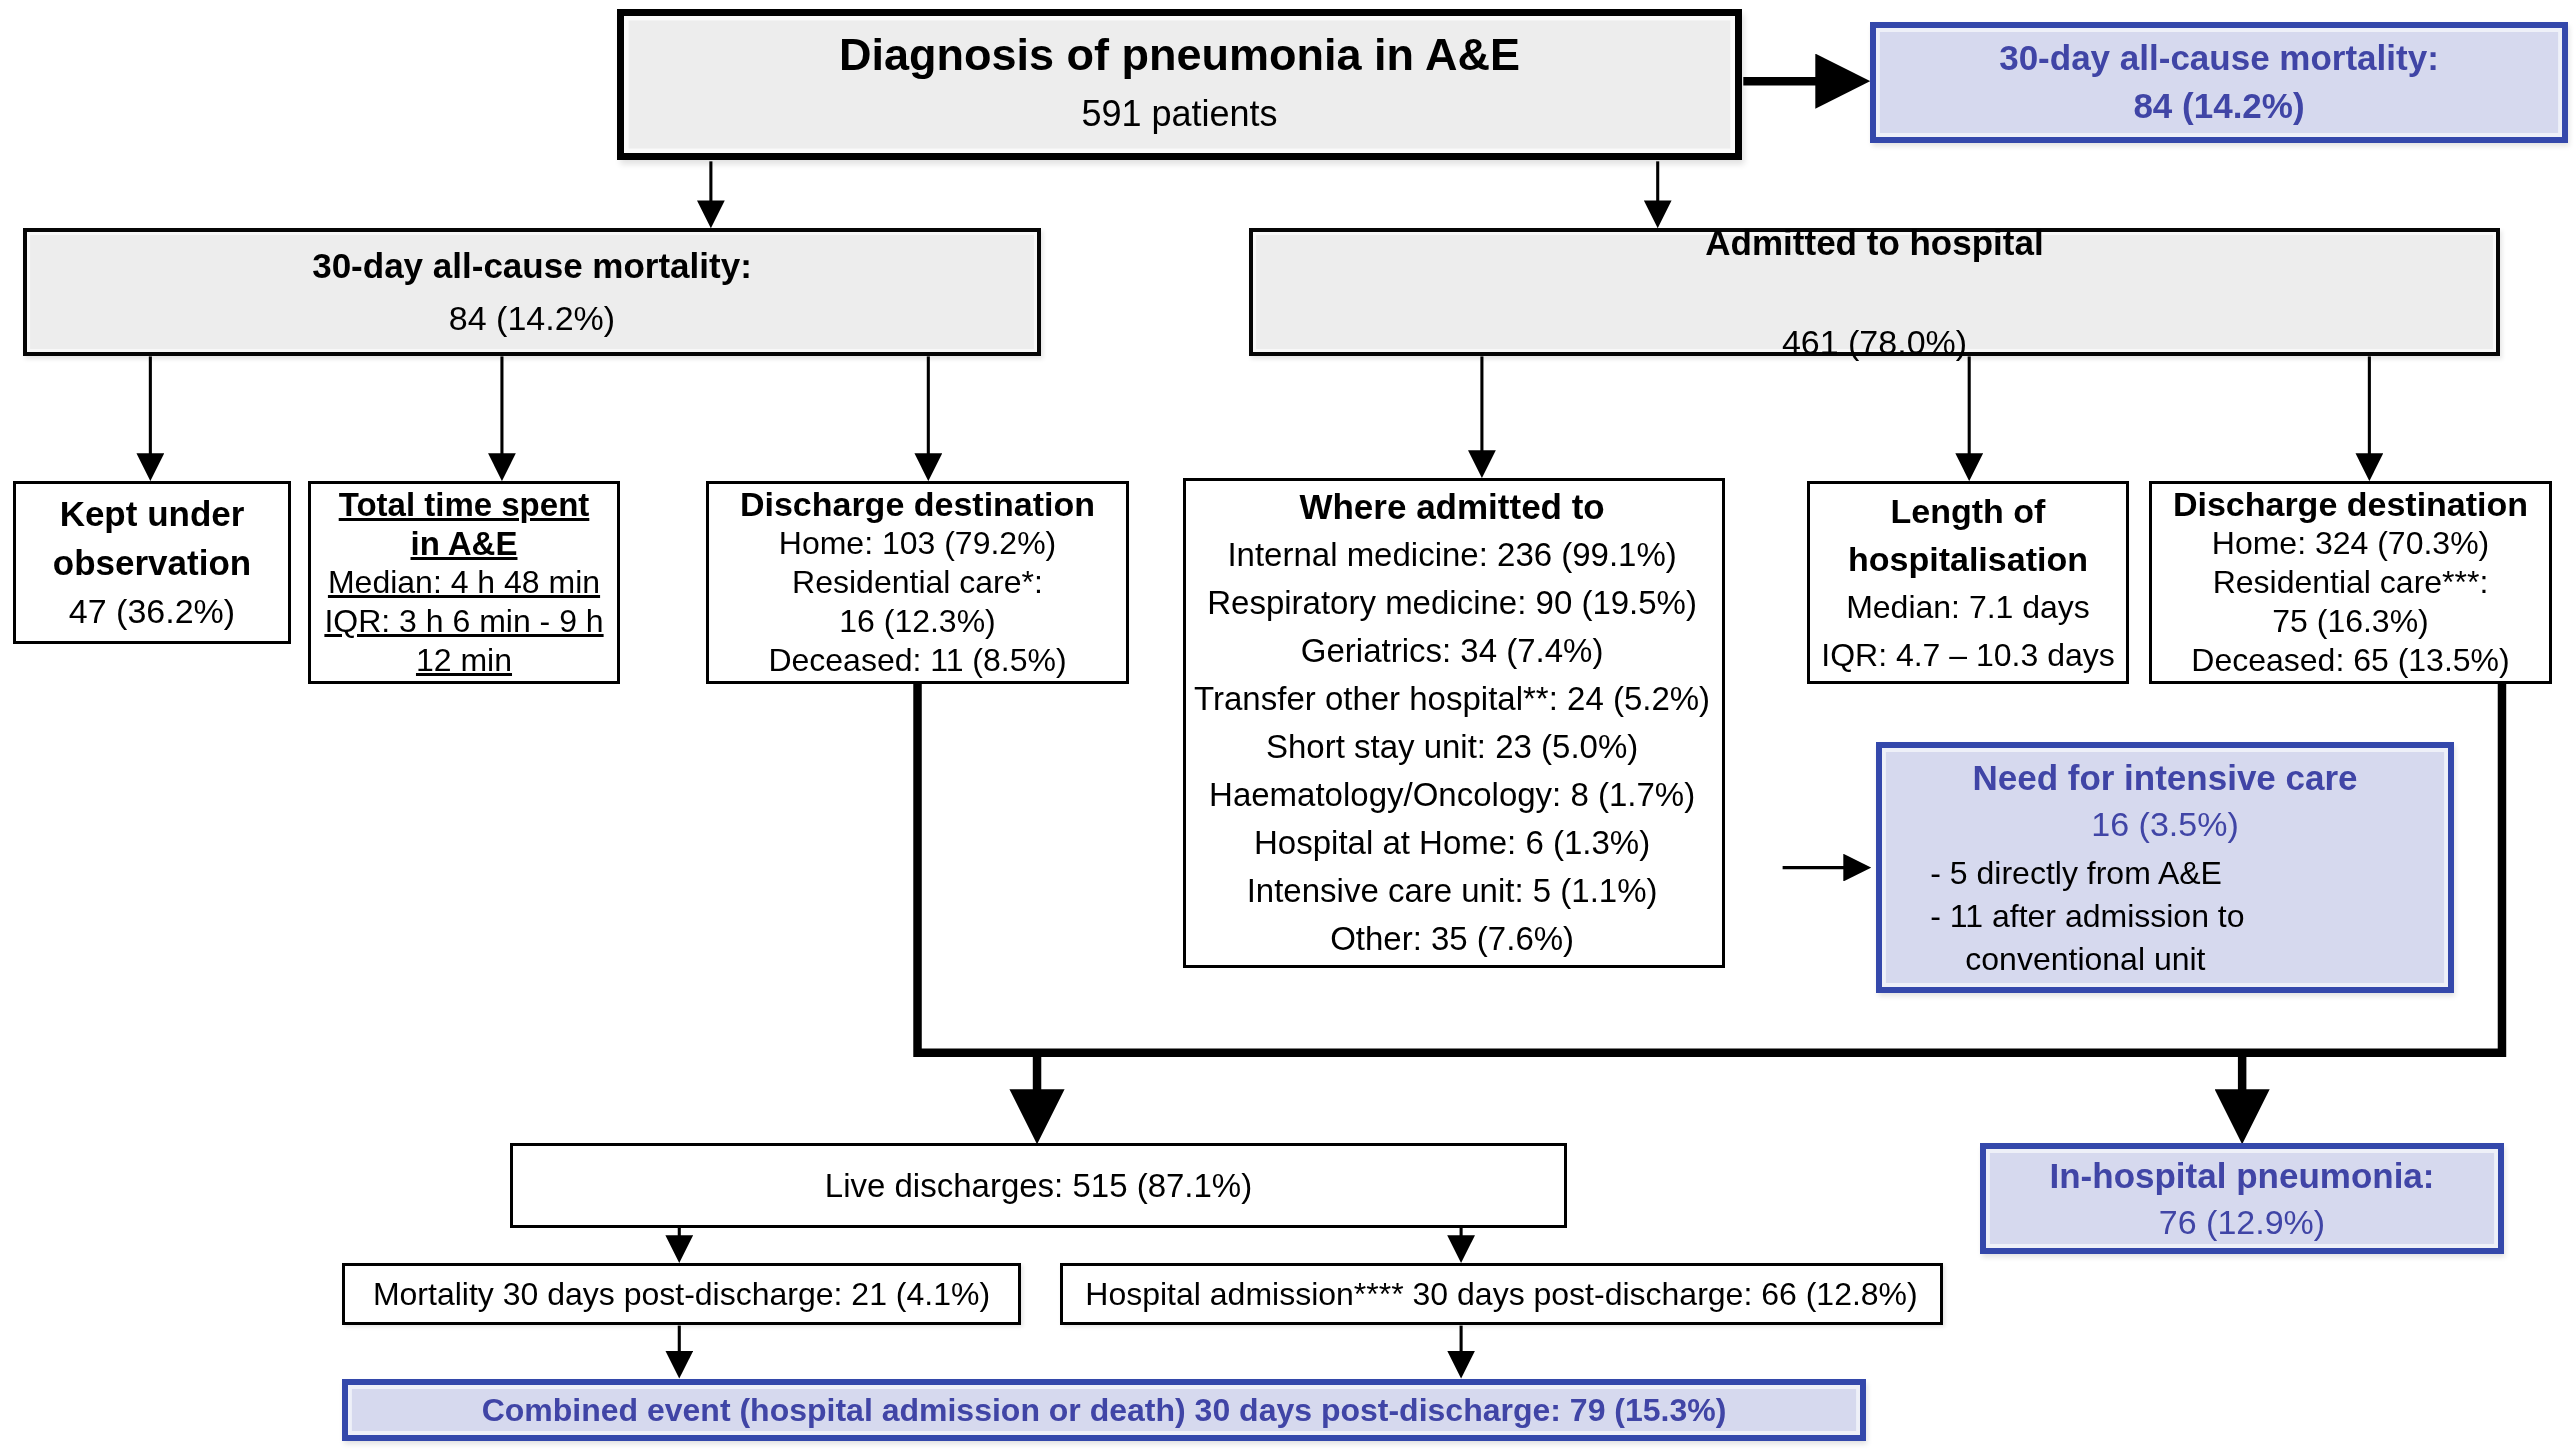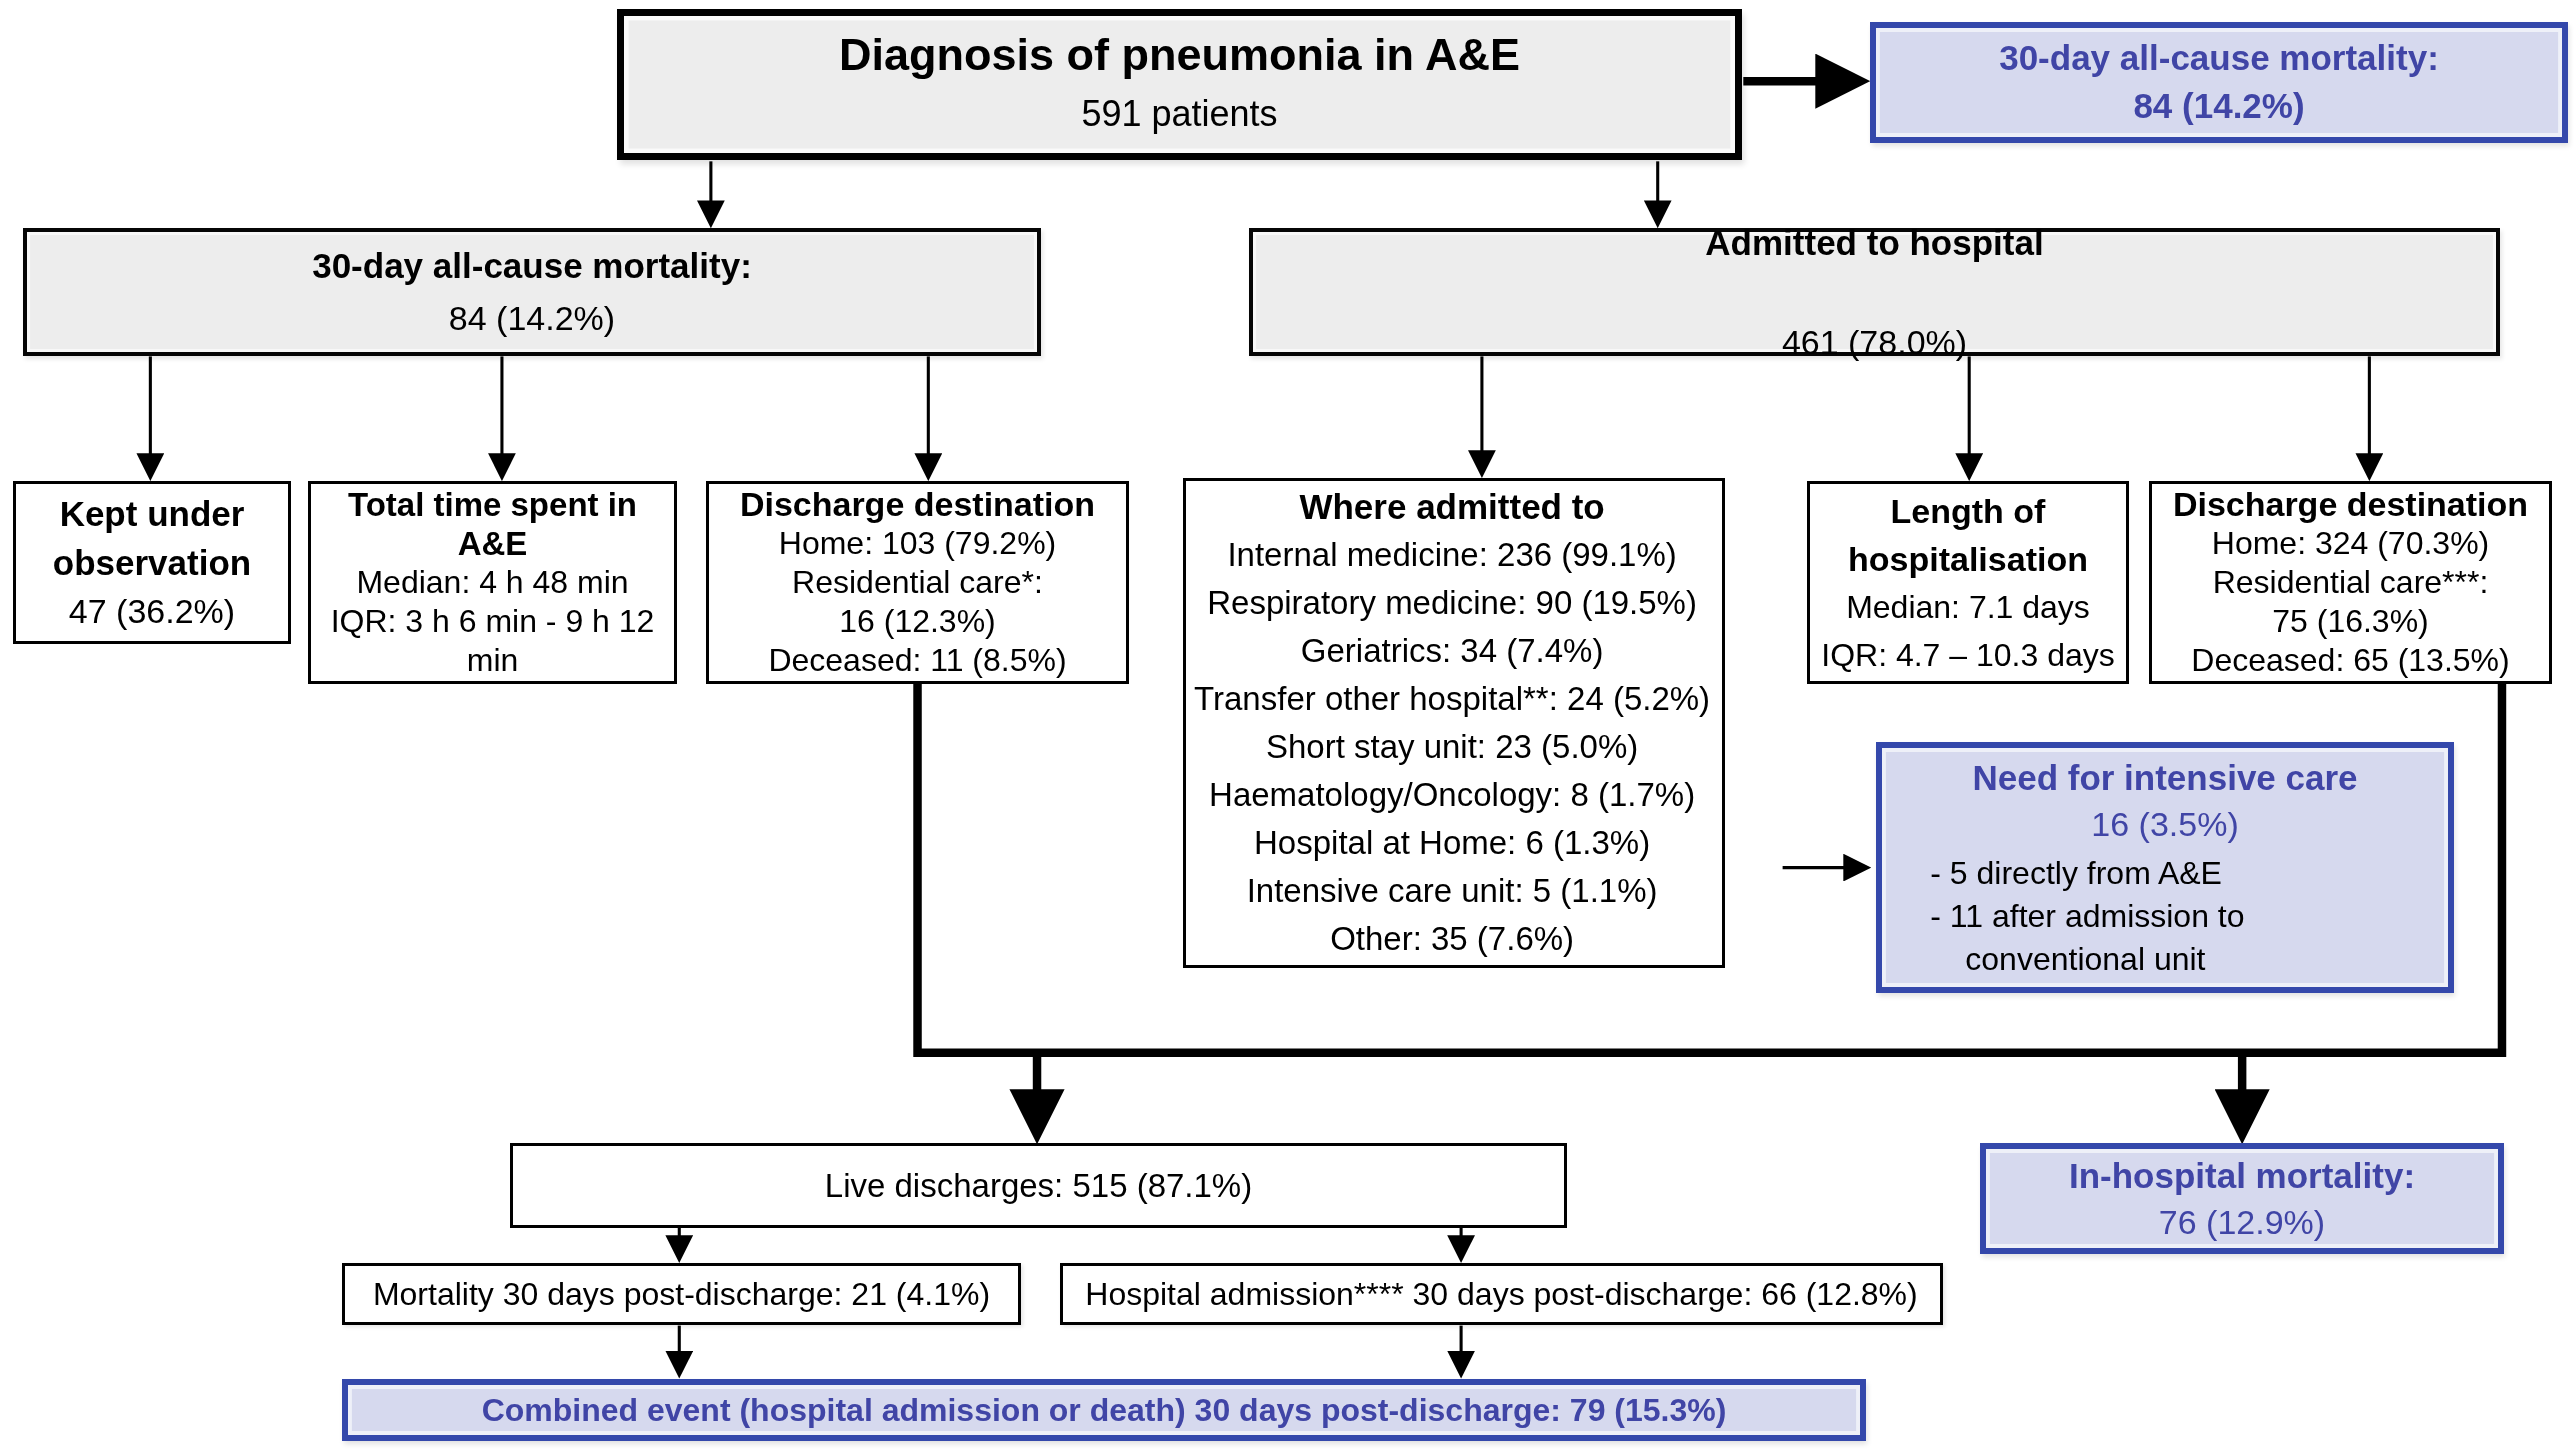--- a/index.html
+++ b/index.html
@@ -96,21 +96,21 @@
   <div class="box gray lh68 pad" style="left:1249px;top:228px;width:1251px;height:128px;gap:47px;">
     <div class="s46 b">Admitted to hospital</div>
     <div class="s44">461 (78.0%)</div>
   </div>
 
   <div class="box white lh64 pad" style="left:13px;top:481px;width:278px;height:163px;">
     <div class="s46 b">Kept under observation</div>
     <div class="s44">47 (36.2%)</div>
   </div>
 
-  <div class="box white lh50 pad" style="left:308px;top:481px;width:369px;height:203px;">
+  <div class="box white lh50 pad" style="left:308px;top:481px;width:312px;height:203px;text-decoration:underline;">
     <div class="s43 b">Total time spent in A&amp;E</div>
     <div class="s42">Median: 4 h 48 min</div>
     <div class="s42">IQR: 3 h 6 min - 9 h 12 min</div>
   </div>
 
   <div class="box white lh50 pad" style="left:706px;top:481px;width:423px;height:203px;">
     <div class="s44 b">Discharge destination</div>
     <div class="s42">Home: 103 (79.2%)</div>
     <div class="s42">Residential care*:</div>
     <div class="s42">16 (12.3%)</div>
@@ -151,21 +151,21 @@
       <div class="bullet">- 5 directly from A&amp;E</div>
       <div class="bullet">- 11 after admission to conventional unit</div>
     </div>
   </div>
 
   <div class="box white pad" style="left:510px;top:1143px;width:1057px;height:85px;">
     <div class="s43">Live discharges: 515 (87.1%)</div>
   </div>
 
   <div class="box blue lh60 pad" style="left:1980px;top:1143px;width:524px;height:111px;">
-    <div class="s45 b">In-hospital mortality:</div>
+    <div class="s45 b">In-hospital pneumonia:</div>
     <div class="s44">76 (12.9%)</div>
   </div>
 
   <div class="box white-thin pad" style="left:342px;top:1263px;width:679px;height:62px;">
     <div class="s41">Mortality 30 days post-discharge: 21 (4.1%)</div>
   </div>
 
   <div class="box white-thin pad" style="left:1060px;top:1263px;width:883px;height:62px;">
     <div class="s41">Hospital admission**** 30 days post-discharge: 66 (12.8%)</div>
   </div>

